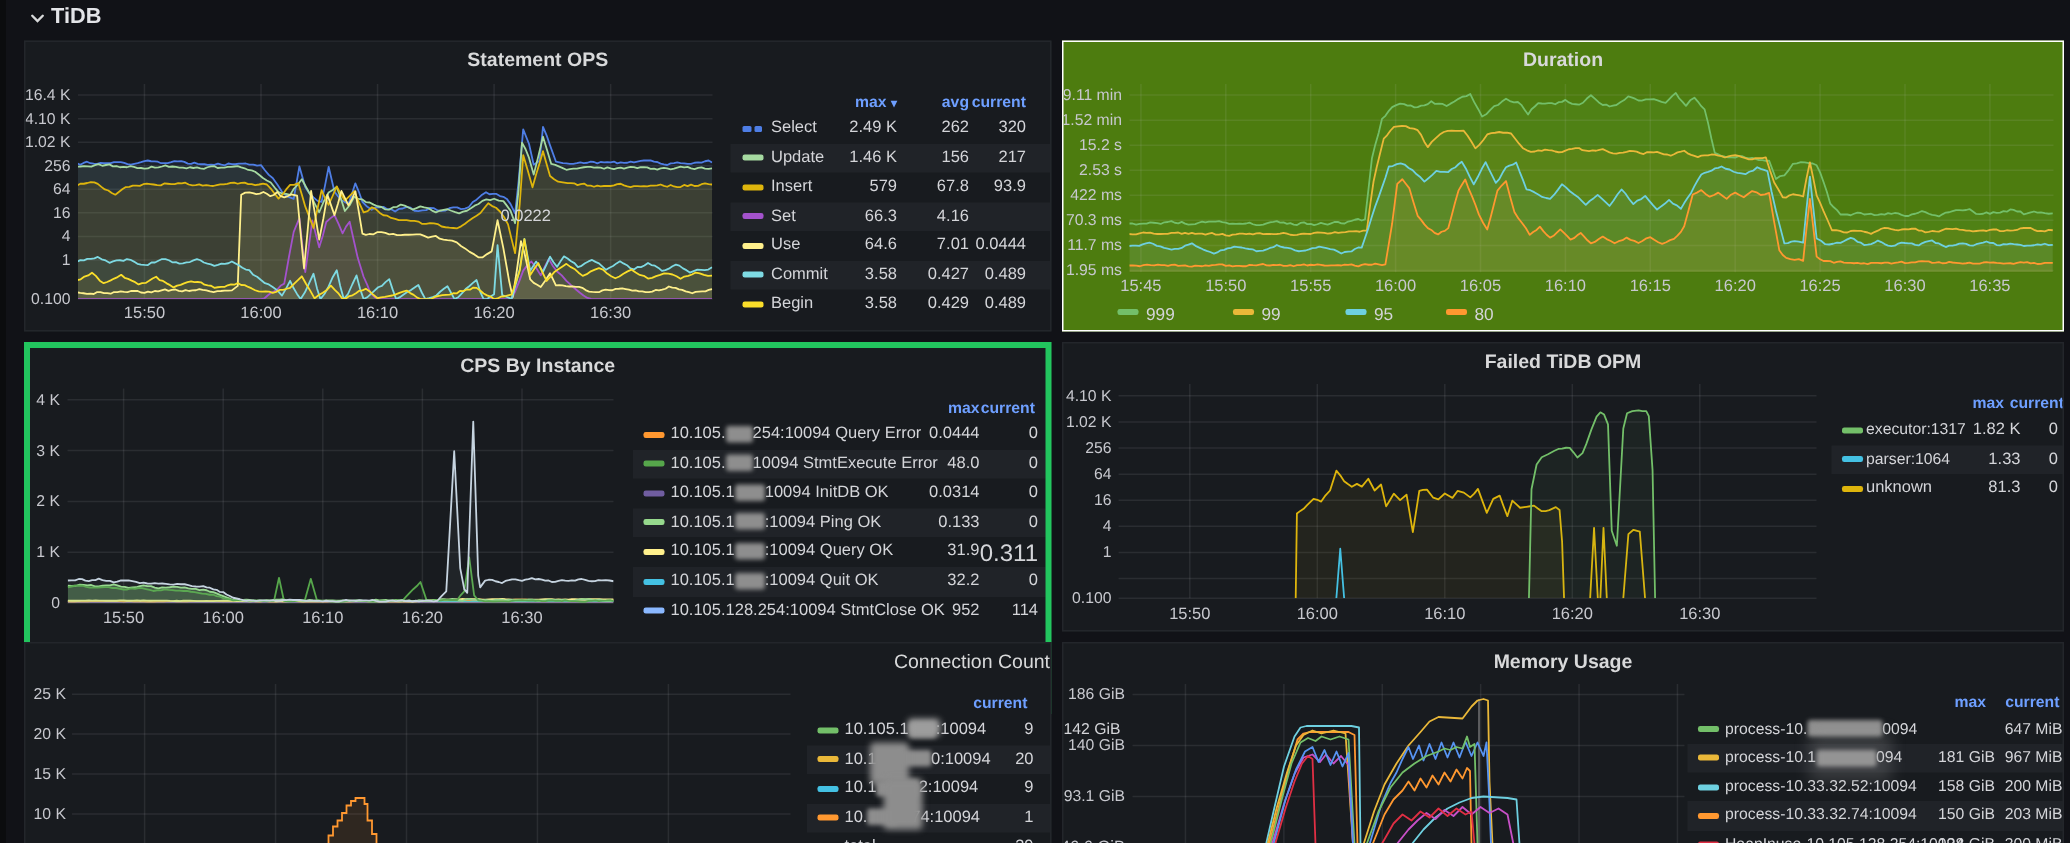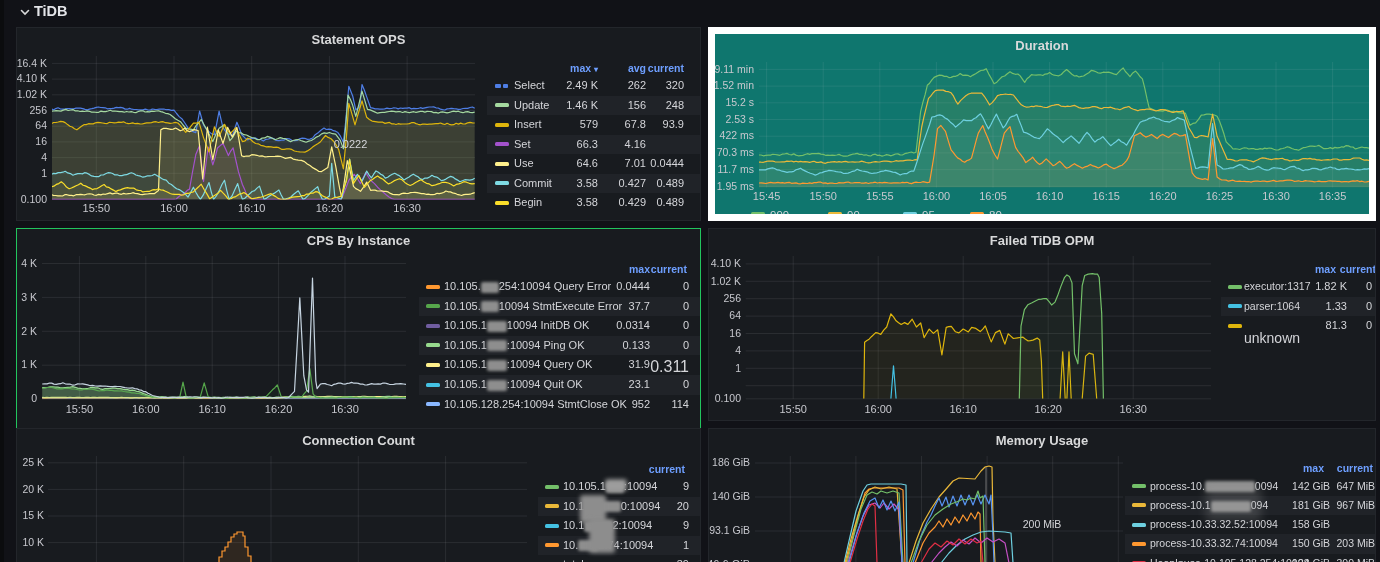--- a/index.html
+++ b/index.html
@@ -63,21 +63,21 @@
     <div style="position:absolute;left:486px;top:55.5px;width:5px;height:4px;border-radius:1px;background:#4E7EE5"></div>
     <div style="position:absolute;left:497px;top:51.0px;font-size:11px;color:#D4D5D9">Select</div>
     <div style="position:absolute;left:0;top:51.0px;width:581px;text-align:right;font-size:11px;color:#D4D5D9">2.49 K</div>
     <div style="position:absolute;left:0;top:51.0px;width:629px;text-align:right;font-size:11px;color:#D4D5D9">262</div>
     <div style="position:absolute;left:0;top:51.0px;width:667px;text-align:right;font-size:11px;color:#D4D5D9">320</div>
     <div style="position:absolute;left:470px;top:67.5px;width:215px;height:19.5px;background:rgba(204,204,220,0.05)"></div>
     <div style="position:absolute;left:478px;top:75.0px;width:14px;height:4px;border-radius:1.5px;background:#A5D9A0"></div>
     <div style="position:absolute;left:497px;top:70.5px;font-size:11px;color:#D4D5D9">Update</div>
     <div style="position:absolute;left:0;top:70.5px;width:581px;text-align:right;font-size:11px;color:#D4D5D9">1.46 K</div>
     <div style="position:absolute;left:0;top:70.5px;width:629px;text-align:right;font-size:11px;color:#D4D5D9">156</div>
-    <div style="position:absolute;left:0;top:70.5px;width:667px;text-align:right;font-size:11px;color:#D4D5D9">248</div>
+    <div style="position:absolute;left:0;top:70.5px;width:667px;text-align:right;font-size:11px;color:#D4D5D9">217</div>
     <div style="position:absolute;left:478px;top:94.5px;width:14px;height:4px;border-radius:1.5px;background:#DEB50C"></div>
     <div style="position:absolute;left:497px;top:90.0px;font-size:11px;color:#D4D5D9">Insert</div>
     <div style="position:absolute;left:0;top:90.0px;width:581px;text-align:right;font-size:11px;color:#D4D5D9">579</div>
     <div style="position:absolute;left:0;top:90.0px;width:629px;text-align:right;font-size:11px;color:#D4D5D9">67.8</div>
     <div style="position:absolute;left:0;top:90.0px;width:667px;text-align:right;font-size:11px;color:#D4D5D9">93.9</div>
     <div style="position:absolute;left:470px;top:106.5px;width:215px;height:19.5px;background:rgba(204,204,220,0.05)"></div>
     <div style="position:absolute;left:478px;top:114.0px;width:14px;height:4px;border-radius:1.5px;background:#A352CC"></div>
     <div style="position:absolute;left:497px;top:109.5px;font-size:11px;color:#D4D5D9">Set</div>
     <div style="position:absolute;left:0;top:109.5px;width:581px;text-align:right;font-size:11px;color:#D4D5D9">66.3</div>
     <div style="position:absolute;left:0;top:109.5px;width:629px;text-align:right;font-size:11px;color:#D4D5D9">4.16</div>
@@ -92,21 +92,21 @@
     <div style="position:absolute;left:497px;top:148.5px;font-size:11px;color:#D4D5D9">Commit</div>
     <div style="position:absolute;left:0;top:148.5px;width:581px;text-align:right;font-size:11px;color:#D4D5D9">3.58</div>
     <div style="position:absolute;left:0;top:148.5px;width:629px;text-align:right;font-size:11px;color:#D4D5D9">0.427</div>
     <div style="position:absolute;left:0;top:148.5px;width:667px;text-align:right;font-size:11px;color:#D4D5D9">0.489</div>
     <div style="position:absolute;left:478px;top:172.5px;width:14px;height:4px;border-radius:1.5px;background:#FADE2A"></div>
     <div style="position:absolute;left:497px;top:168.0px;font-size:11px;color:#D4D5D9">Begin</div>
     <div style="position:absolute;left:0;top:168.0px;width:581px;text-align:right;font-size:11px;color:#D4D5D9">3.58</div>
     <div style="position:absolute;left:0;top:168.0px;width:629px;text-align:right;font-size:11px;color:#D4D5D9">0.429</div>
     <div style="position:absolute;left:0;top:168.0px;width:667px;text-align:right;font-size:11px;color:#D4D5D9">0.489</div>
   </div>
-<div style="position:absolute;left:708px;top:27px;width:668px;height:194px;background:#0f766e;border:7px solid #ffffff;box-sizing:border-box;overflow:hidden">
+<div style="position:absolute;left:708px;top:27px;width:668px;height:194px;background:#4d7c0f;border:1px solid #ffffff;box-sizing:border-box;overflow:hidden">
     <div style="position:absolute;left:0;top:4px;width:100%;text-align:center;font-size:13px;font-weight:600;color:#D8D9DA">Duration</div>
     <svg width="667" height="194" viewBox="0 0 667 194" style="position:absolute;left:0;top:0">
       <clipPath id="c2">
         <rect x="44.0" y="22.0" width="616.0" height="131.5"></rect>
       </clipPath>
       <line x1="44" y1="35.4" x2="660" y2="35.4" stroke="rgba(204,204,220,0.10)" stroke-width="1"></line>
       <line x1="44" y1="52.1" x2="660" y2="52.1" stroke="rgba(204,204,220,0.10)" stroke-width="1"></line>
       <line x1="44" y1="68.8" x2="660" y2="68.8" stroke="rgba(204,204,220,0.10)" stroke-width="1"></line>
       <line x1="44" y1="85.5" x2="660" y2="85.5" stroke="rgba(204,204,220,0.10)" stroke-width="1"></line>
       <line x1="44" y1="102.2" x2="660" y2="102.2" stroke="rgba(204,204,220,0.10)" stroke-width="1"></line>
@@ -156,21 +156,21 @@
       <rect x="36" y="178" width="14" height="4" rx="1.5" fill="#73BF69"></rect>
       <text x="55" y="185" font-size="11.5" fill="#D4D5D9">999</text>
       <rect x="113" y="178" width="14" height="4" rx="1.5" fill="#EAB839"></rect>
       <text x="132" y="185" font-size="11.5" fill="#D4D5D9">99</text>
       <rect x="188" y="178" width="14" height="4" rx="1.5" fill="#6ED0E0"></rect>
       <text x="207" y="185" font-size="11.5" fill="#D4D5D9">95</text>
       <rect x="255" y="178" width="14" height="4" rx="1.5" fill="#FF9830"></rect>
       <text x="274" y="185" font-size="11.5" fill="#D4D5D9">80</text>
     </svg>
   </div>
-<div style="position:absolute;left:16px;top:228px;width:685px;height:248px;background:#181B1F;border:1px solid #22c55e;box-sizing:border-box;overflow:hidden">
+<div style="position:absolute;left:16px;top:228px;width:685px;height:248px;background:#181B1F;border:4px solid #22c55e;box-sizing:border-box;overflow:hidden">
     <div style="position:absolute;left:0;top:4px;width:100%;text-align:center;font-size:13px;font-weight:600;color:#D8D9DA">CPS By Instance</div>
     <svg width="685" height="193" viewBox="0 0 685 193" style="position:absolute;left:0;top:0">
       <clipPath id="c3">
         <rect x="25.0" y="22.0" width="364.0" height="148.1"></rect>
       </clipPath>
       <line x1="25" y1="34.5" x2="389" y2="34.5" stroke="rgba(204,204,220,0.10)" stroke-width="1"></line>
       <line x1="25" y1="68.4" x2="389" y2="68.4" stroke="rgba(204,204,220,0.10)" stroke-width="1"></line>
       <line x1="25" y1="102.3" x2="389" y2="102.3" stroke="rgba(204,204,220,0.10)" stroke-width="1"></line>
       <line x1="25" y1="136.2" x2="389" y2="136.2" stroke="rgba(204,204,220,0.10)" stroke-width="1"></line>
       <line x1="25" y1="170.1" x2="389" y2="170.1" stroke="rgba(204,204,220,0.10)" stroke-width="1"></line>
@@ -204,39 +204,39 @@
     </svg>
     <div style="position:absolute;left:0;top:33.5px;width:633px;text-align:right;font-size:10.5px;font-weight:700;color:#6E9FFF">max</div>
     <div style="position:absolute;left:0;top:33.5px;width:670px;text-align:right;font-size:10.5px;font-weight:700;color:#6E9FFF">current</div>
     <div style="position:absolute;left:409px;top:55.5px;width:14px;height:4px;border-radius:1.5px;background:#FF9830"></div>
     <div style="position:absolute;left:427px;top:51.0px;font-size:11px;color:#D4D5D9;white-space:nowrap">10.105.<span style="display:inline-block;width:18px;height:11px;background:#8e8e8e;border-radius:2px;filter:blur(1.5px);vertical-align:middle"></span>254:10094 Query Error</div>
     <div style="position:absolute;left:0;top:51.0px;width:633px;text-align:right;font-size:11px;color:#D4D5D9">0.0444</div>
     <div style="position:absolute;left:0;top:51.0px;width:672px;text-align:right;font-size:11px;color:#D4D5D9">0</div>
     <div style="position:absolute;left:402px;top:67.6px;width:283px;height:19.6px;background:rgba(204,204,220,0.05)"></div>
     <div style="position:absolute;left:409px;top:75.1px;width:14px;height:4px;border-radius:1.5px;background:#56A64B"></div>
     <div style="position:absolute;left:427px;top:70.6px;font-size:11px;color:#D4D5D9;white-space:nowrap">10.105.<span style="display:inline-block;width:18px;height:11px;background:#8e8e8e;border-radius:2px;filter:blur(1.5px);vertical-align:middle"></span>10094 StmtExecute Error</div>
-    <div style="position:absolute;left:0;top:70.6px;width:633px;text-align:right;font-size:11px;color:#D4D5D9">37.7</div>
+    <div style="position:absolute;left:0;top:70.6px;width:633px;text-align:right;font-size:11px;color:#D4D5D9">48.0</div>
     <div style="position:absolute;left:0;top:70.6px;width:672px;text-align:right;font-size:11px;color:#D4D5D9">0</div>
     <div style="position:absolute;left:409px;top:94.7px;width:14px;height:4px;border-radius:1.5px;background:#705DA0"></div>
     <div style="position:absolute;left:427px;top:90.2px;font-size:11px;color:#D4D5D9;white-space:nowrap">10.105.1<span style="display:inline-block;width:20px;height:11px;background:#8e8e8e;border-radius:2px;filter:blur(1.5px);vertical-align:middle"></span>10094 InitDB OK</div>
     <div style="position:absolute;left:0;top:90.2px;width:633px;text-align:right;font-size:11px;color:#D4D5D9">0.0314</div>
     <div style="position:absolute;left:0;top:90.2px;width:672px;text-align:right;font-size:11px;color:#D4D5D9">0</div>
     <div style="position:absolute;left:402px;top:106.8px;width:283px;height:19.6px;background:rgba(204,204,220,0.05)"></div>
     <div style="position:absolute;left:409px;top:114.3px;width:14px;height:4px;border-radius:1.5px;background:#96D98D"></div>
     <div style="position:absolute;left:427px;top:109.8px;font-size:11px;color:#D4D5D9;white-space:nowrap">10.105.1<span style="display:inline-block;width:20px;height:11px;background:#8e8e8e;border-radius:2px;filter:blur(1.5px);vertical-align:middle"></span>:10094 Ping OK</div>
     <div style="position:absolute;left:0;top:109.8px;width:633px;text-align:right;font-size:11px;color:#D4D5D9">0.133</div>
     <div style="position:absolute;left:0;top:109.8px;width:672px;text-align:right;font-size:11px;color:#D4D5D9">0</div>
     <div style="position:absolute;left:409px;top:133.9px;width:14px;height:4px;border-radius:1.5px;background:#FFF08C"></div>
     <div style="position:absolute;left:427px;top:129.4px;font-size:11px;color:#D4D5D9;white-space:nowrap">10.105.1<span style="display:inline-block;width:20px;height:11px;background:#8e8e8e;border-radius:2px;filter:blur(1.5px);vertical-align:middle"></span>:10094 Query OK</div>
     <div style="position:absolute;left:0;top:129.4px;width:633px;text-align:right;font-size:11px;color:#D4D5D9">31.9</div>
     <div style="position:absolute;left:0;top:129.4px;width:672px;text-align:right;font-size:16px;color:#D4D5D9">0.311</div>
     <div style="position:absolute;left:402px;top:146.0px;width:283px;height:19.6px;background:rgba(204,204,220,0.05)"></div>
     <div style="position:absolute;left:409px;top:153.5px;width:14px;height:4px;border-radius:1.5px;background:#44C1E3"></div>
     <div style="position:absolute;left:427px;top:149.0px;font-size:11px;color:#D4D5D9;white-space:nowrap">10.105.1<span style="display:inline-block;width:20px;height:11px;background:#8e8e8e;border-radius:2px;filter:blur(1.5px);vertical-align:middle"></span>:10094 Quit OK</div>
-    <div style="position:absolute;left:0;top:149.0px;width:633px;text-align:right;font-size:11px;color:#D4D5D9">23.1</div>
+    <div style="position:absolute;left:0;top:149.0px;width:633px;text-align:right;font-size:11px;color:#D4D5D9">32.2</div>
     <div style="position:absolute;left:0;top:149.0px;width:672px;text-align:right;font-size:11px;color:#D4D5D9">0</div>
     <div style="position:absolute;left:409px;top:173.1px;width:14px;height:4px;border-radius:1.5px;background:#8AB8FF"></div>
     <div style="position:absolute;left:427px;top:168.6px;font-size:11px;color:#D4D5D9;white-space:nowrap">10.105.128.254:10094 StmtClose OK</div>
     <div style="position:absolute;left:0;top:168.6px;width:633px;text-align:right;font-size:11px;color:#D4D5D9">952</div>
     <div style="position:absolute;left:0;top:168.6px;width:672px;text-align:right;font-size:11px;color:#D4D5D9">114</div>
   </div>
 <div style="position:absolute;left:708px;top:228px;width:668px;height:193px;background:#181B1F;border:1px solid #23262B;box-sizing:border-box;overflow:hidden">
     <div style="position:absolute;left:0;top:4px;width:100%;text-align:center;font-size:13px;font-weight:600;color:#D8D9DA">Failed TiDB OPM</div>
     <svg width="667" height="193" viewBox="0 0 667 193" style="position:absolute;left:0;top:0">
       <clipPath id="c4">
@@ -285,26 +285,26 @@
     <div style="position:absolute;left:519px;top:55.5px;width:14px;height:4px;border-radius:1.5px;background:#73BF69"></div>
     <div style="position:absolute;left:535px;top:51.0px;font-size:10.5px;color:#D4D5D9;white-space:nowrap">executor:1317</div>
     <div style="position:absolute;left:0;top:51.0px;width:638px;text-align:right;font-size:11px;color:#D4D5D9">1.82 K</div>
     <div style="position:absolute;left:0;top:51.0px;width:663px;text-align:right;font-size:11px;color:#D4D5D9">0</div>
     <div style="position:absolute;left:512px;top:67.6px;width:155px;height:19.6px;background:rgba(204,204,220,0.05)"></div>
     <div style="position:absolute;left:519px;top:75.1px;width:14px;height:4px;border-radius:1.5px;background:#44C1E3"></div>
     <div style="position:absolute;left:535px;top:70.6px;font-size:10.5px;color:#D4D5D9;white-space:nowrap">parser:1064</div>
     <div style="position:absolute;left:0;top:70.6px;width:638px;text-align:right;font-size:11px;color:#D4D5D9">1.33</div>
     <div style="position:absolute;left:0;top:70.6px;width:663px;text-align:right;font-size:11px;color:#D4D5D9">0</div>
     <div style="position:absolute;left:519px;top:94.7px;width:14px;height:4px;border-radius:1.5px;background:#DEB50C"></div>
-    <div style="position:absolute;left:535px;top:101px;font-size:14px;color:#D4D5D9;white-space:nowrap">unknown</div>
+    <div style="position:absolute;left:535px;top:90px;font-size:11px;color:#D4D5D9;white-space:nowrap">unknown</div>
     <div style="position:absolute;left:0;top:90.2px;width:638px;text-align:right;font-size:11px;color:#D4D5D9">81.3</div>
     <div style="position:absolute;left:0;top:90.2px;width:663px;text-align:right;font-size:11px;color:#D4D5D9">0</div>
   </div>
 <div style="position:absolute;left:16px;top:428px;width:685px;height:194px;background:#181B1F;border:1px solid #23262B;box-sizing:border-box;overflow:hidden">
-    <div style="position:absolute;left:0;top:4px;width:100%;text-align:center;font-size:13px;font-weight:700;color:#D8D9DA">Connection Count</div>
+    <div style="position:absolute;left:0;top:4px;width:100%;text-align:right;font-size:13px;font-weight:400;color:#D8D9DA">Connection Count</div>
     <svg width="685" height="134" viewBox="0 0 685 134" style="position:absolute;left:0;top:0">
       <line x1="31" y1="33.8" x2="510" y2="33.8" stroke="rgba(204,204,220,0.10)" stroke-width="1"></line>
       <line x1="31" y1="60.4" x2="510" y2="60.4" stroke="rgba(204,204,220,0.10)" stroke-width="1"></line>
       <line x1="31" y1="87.0" x2="510" y2="87.0" stroke="rgba(204,204,220,0.10)" stroke-width="1"></line>
       <line x1="31" y1="113.6" x2="510" y2="113.6" stroke="rgba(204,204,220,0.10)" stroke-width="1"></line>
       <line x1="79.4" y1="27" x2="79.4" y2="134" stroke="rgba(204,204,220,0.10)" stroke-width="1"></line>
       <line x1="166.7" y1="27" x2="166.7" y2="134" stroke="rgba(204,204,220,0.10)" stroke-width="1"></line>
       <line x1="254.0" y1="27" x2="254.0" y2="134" stroke="rgba(204,204,220,0.10)" stroke-width="1"></line>
       <line x1="341.3" y1="27" x2="341.3" y2="134" stroke="rgba(204,204,220,0.10)" stroke-width="1"></line>
       <line x1="428.6" y1="27" x2="428.6" y2="134" stroke="rgba(204,204,220,0.10)" stroke-width="1"></line>
@@ -364,31 +364,31 @@
       <path d="M202.0 134.0L210.0 112.0L218.0 96.0L226.0 86.0L234.0 80.0L242.0 75.0L250.0 72.0L254.0 70.0L258.0 71.0L262.0 69.0L266.0 70.0L269.0 62.0L271.0 69.0L274.0 67.0L276.0 134.0" fill="none" stroke="#73BF69" stroke-width="1.2" stroke-linejoin="round"></path>
       <path d="M206.0 134.0L214.0 114.0L220.0 104.0L226.0 98.0L230.0 92.0L234.0 98.0L238.0 90.0L242.0 96.0L246.0 88.0L250.0 94.0L254.0 86.0L258.0 92.0L262.0 84.0L266.0 90.0L269.0 83.0L271.0 85.0L272.0 134.0" fill="none" stroke="#FF9830" stroke-width="1.2" stroke-linejoin="round"></path>
       <path d="M232.0 134.0L240.0 124.0L248.0 116.0L256.0 110.0L264.0 106.0L272.0 103.0L280.0 102.0L288.0 102.5L296.0 103.0L302.0 104.0L304.0 134.0" fill="none" stroke="#6ED0E0" stroke-width="1.2" stroke-linejoin="round"></path>
       <path d="M222.0 134.0L230.0 124.0L236.0 118.0L242.0 113.0L248.0 117.0L254.0 111.0L260.0 115.0L266.0 109.0L272.0 114.0L278.0 109.0L284.0 113.0L290.0 110.0L296.0 114.0L300.0 134.0" fill="none" stroke="#C750C7" stroke-width="1.2" stroke-linejoin="round"></path>
       <path d="M212.0 134.0L220.0 120.0L226.0 114.0L232.0 118.0L238.0 112.0L244.0 116.0L250.0 110.0L256.0 115.0L262.0 110.0L268.0 114.0L272.0 112.0L274.0 134.0" fill="none" stroke="#E02F44" stroke-width="1.2" stroke-linejoin="round"></path>
     </svg>
     <div style="position:absolute;left:0;top:32.5px;width:615px;text-align:right;font-size:10.5px;font-weight:700;color:#6E9FFF">max</div>
     <div style="position:absolute;left:0;top:32.5px;width:664px;text-align:right;font-size:10.5px;font-weight:700;color:#6E9FFF">current</div>
     <div style="position:absolute;left:423px;top:55.0px;width:14px;height:4px;border-radius:1.5px;background:#73BF69"></div>
     <div style="position:absolute;left:441px;top:50.5px;font-size:10.5px;color:#D4D5D9;white-space:nowrap">process-10.<span style="display:inline-block;width:50px;height:11px;background:#8e8e8e;border-radius:2px;filter:blur(1.5px);vertical-align:middle"></span>0094</div>
-    <div style="position:absolute;left:0;top:50.5px;width:621px;text-align:right;font-size:10.5px;color:#D4D5D9">142 GiB</div>
+    <div style="position:absolute;left:0;top:50.5px;width:621px;font-size:10.5px;color:#D4D5D9">142 GiB</div>
     <div style="position:absolute;left:0;top:50.5px;width:666px;text-align:right;font-size:10.5px;color:#D4D5D9">647 MiB</div>
     <div style="position:absolute;left:416px;top:66.8px;width:251px;height:19.3px;background:rgba(204,204,220,0.05)"></div>
     <div style="position:absolute;left:423px;top:74.3px;width:14px;height:4px;border-radius:1.5px;background:#EAB839"></div>
     <div style="position:absolute;left:441px;top:69.8px;font-size:10.5px;color:#D4D5D9;white-space:nowrap">process-10.1<span style="display:inline-block;width:40px;height:11px;background:#8e8e8e;border-radius:2px;filter:blur(1.5px);vertical-align:middle"></span>094</div>
     <div style="position:absolute;left:0;top:69.8px;width:621px;text-align:right;font-size:10.5px;color:#D4D5D9">181 GiB</div>
     <div style="position:absolute;left:0;top:69.8px;width:666px;text-align:right;font-size:10.5px;color:#D4D5D9">967 MiB</div>
     <div style="position:absolute;left:423px;top:93.6px;width:14px;height:4px;border-radius:1.5px;background:#6ED0E0"></div>
     <div style="position:absolute;left:441px;top:89.1px;font-size:10.5px;color:#D4D5D9;white-space:nowrap">process-10.33.32.52:10094</div>
     <div style="position:absolute;left:0;top:89.1px;width:621px;text-align:right;font-size:10.5px;color:#D4D5D9">158 GiB</div>
-    <div style="position:absolute;left:0;top:89.1px;width:666px;text-align:center;font-size:10.5px;color:#D4D5D9">200 MiB</div>
+    <div style="position:absolute;left:0;top:89.1px;width:666px;text-align:right;font-size:10.5px;color:#D4D5D9">200 MiB</div>
     <div style="position:absolute;left:416px;top:105.4px;width:251px;height:19.3px;background:rgba(204,204,220,0.05)"></div>
     <div style="position:absolute;left:423px;top:112.9px;width:14px;height:4px;border-radius:1.5px;background:#FF9830"></div>
     <div style="position:absolute;left:441px;top:108.4px;font-size:10.5px;color:#D4D5D9;white-space:nowrap">process-10.33.32.74:10094</div>
     <div style="position:absolute;left:0;top:108.4px;width:621px;text-align:right;font-size:10.5px;color:#D4D5D9">150 GiB</div>
     <div style="position:absolute;left:0;top:108.4px;width:666px;text-align:right;font-size:10.5px;color:#D4D5D9">203 MiB</div>
     <div style="position:absolute;left:423px;top:132.2px;width:14px;height:4px;border-radius:1.5px;background:#E02F44"></div>
     <div style="position:absolute;left:441px;top:127.7px;font-size:10.5px;color:#D4D5D9;white-space:nowrap">HeapInuse-10.105.128.254:10094</div>
     <div style="position:absolute;left:0;top:127.7px;width:621px;text-align:right;font-size:10.5px;color:#D4D5D9">138 GiB</div>
     <div style="position:absolute;left:0;top:127.7px;width:666px;text-align:right;font-size:10.5px;color:#D4D5D9">300 MiB</div>
     <div style="position:absolute;left:497px;top:58.0px;width:55px;height:34px;background:#aeaeae;opacity:0.22;border-radius:3px;filter:blur(5px)"></div>

